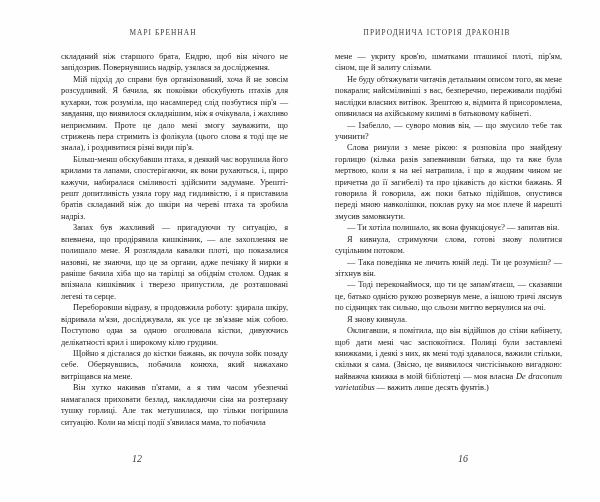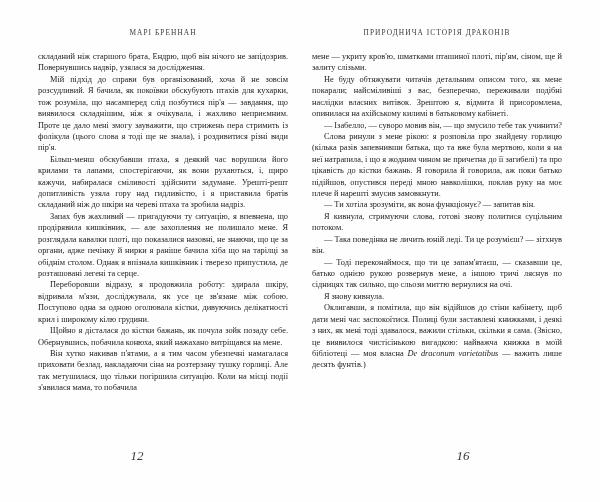--- a/index.html
+++ b/index.html
@@ -39,20 +39,21 @@
     color: #3a3a3a;
     font-variant: small-caps;
     text-transform: uppercase;
     margin: 0;
     padding-top: 28px;
     height: 12px;
     white-space: nowrap;
   }
   .body-col {
     margin-top: 11px;
+    margin-left: 23px;
   }
   p.para {
     margin: 0;
     text-align: justify;
     text-align-last: left;
     font-size: 8.35px;
     line-height: 11.42px;
     color: #1b1b1b;
     text-indent: 12px;
     hyphens: manual;
@@ -60,21 +61,21 @@
   }
   p.para.cont {
     text-indent: 0;
   }
   .page-number {
     position: absolute;
     bottom: 38px;
     left: 0;
     right: 0;
     text-align: center;
-    font-size: 13px;
+    font-size: 10px;
     font-style: italic;
     color: #3a3a3a;
   }
   .page-left .page-number { padding-right: 26px; }
   .page-right .page-number { padding-left: 26px; }
   em.booktitle {
     font-style: italic;
   }
 </style>
 </head>
@@ -96,21 +97,21 @@
     <div class="page-number">12</div>
   </div>
 
   <div class="page page-right">
     <div class="running-head">Природнича історія драконів</div>
     <div class="body-col">
       <p class="para cont">мене — укриту кров'ю, шматками пташиної плоті, пір'ям, сіном, ще й залиту слізьми.</p>
       <p class="para">Не буду обтяжувати читачів детальним описом того, як мене покарали; найсміливіші з вас, безперечно, переживали подібні наслідки власних витівок. Зрештою я, відмита й присоромлена, опинилася на ахійському килимі в батьковому кабінеті.</p>
       <p class="para">— Ізабелло, — суворо мовив він, — що змусило тебе так учинити?</p>
       <p class="para">Слова ринули з мене рікою: я розповіла про знайдену горлицю (кілька разів запевнивши батька, що та вже була мертвою, коли я на неї натрапила, і що я жодним чином не причетна до її загибелі) та про цікавість до кістки бажань. Я говорила й говорила, аж поки батько підійшов, опустився переді мною навколішки, поклав руку на моє плече й нарешті змусив замовкнути.</p>
-      <p class="para">— Ти хотіла зрозуміти, як вона функціонує? — запитав він.</p>
+      <p class="para">— Ти хотіла полишало, як вона функціонує? — запитав він.</p>
       <p class="para">Я кивнула, стримуючи слова, готові знову политися суцільним потоком.</p>
       <p class="para">— Така поведінка не личить юній леді. Ти це розумієш? — зітхнув він.</p>
       <p class="para">— Тоді переконаймося, що ти це запам'ятаєш, — сказавши це, батько однією рукою розвернув мене, а іншою тричі ляснув по сідницях так сильно, що сльози миттю вернулися на очі.</p>
       <p class="para">Я знову кивнула.</p>
       <p class="para"><span>Оклигавши, я помітила, що він відійшов до стіни кабінету, щоб дати мені час заспокоїтися. Полиці були заставлені книжками, і деякі з них, як мені тоді здавалося, важили стільки, скільки я сама. (Звісно, це виявилося чистісінькою вигадкою: найважча книжка в моїй бібліотеці — моя власна </span><em class="booktitle">De draconum varietatibus</em><span> — важить лише десять фунтів.)</span></p>
     </div>
     <div class="page-number">16</div>
   </div>
 
 </div>

